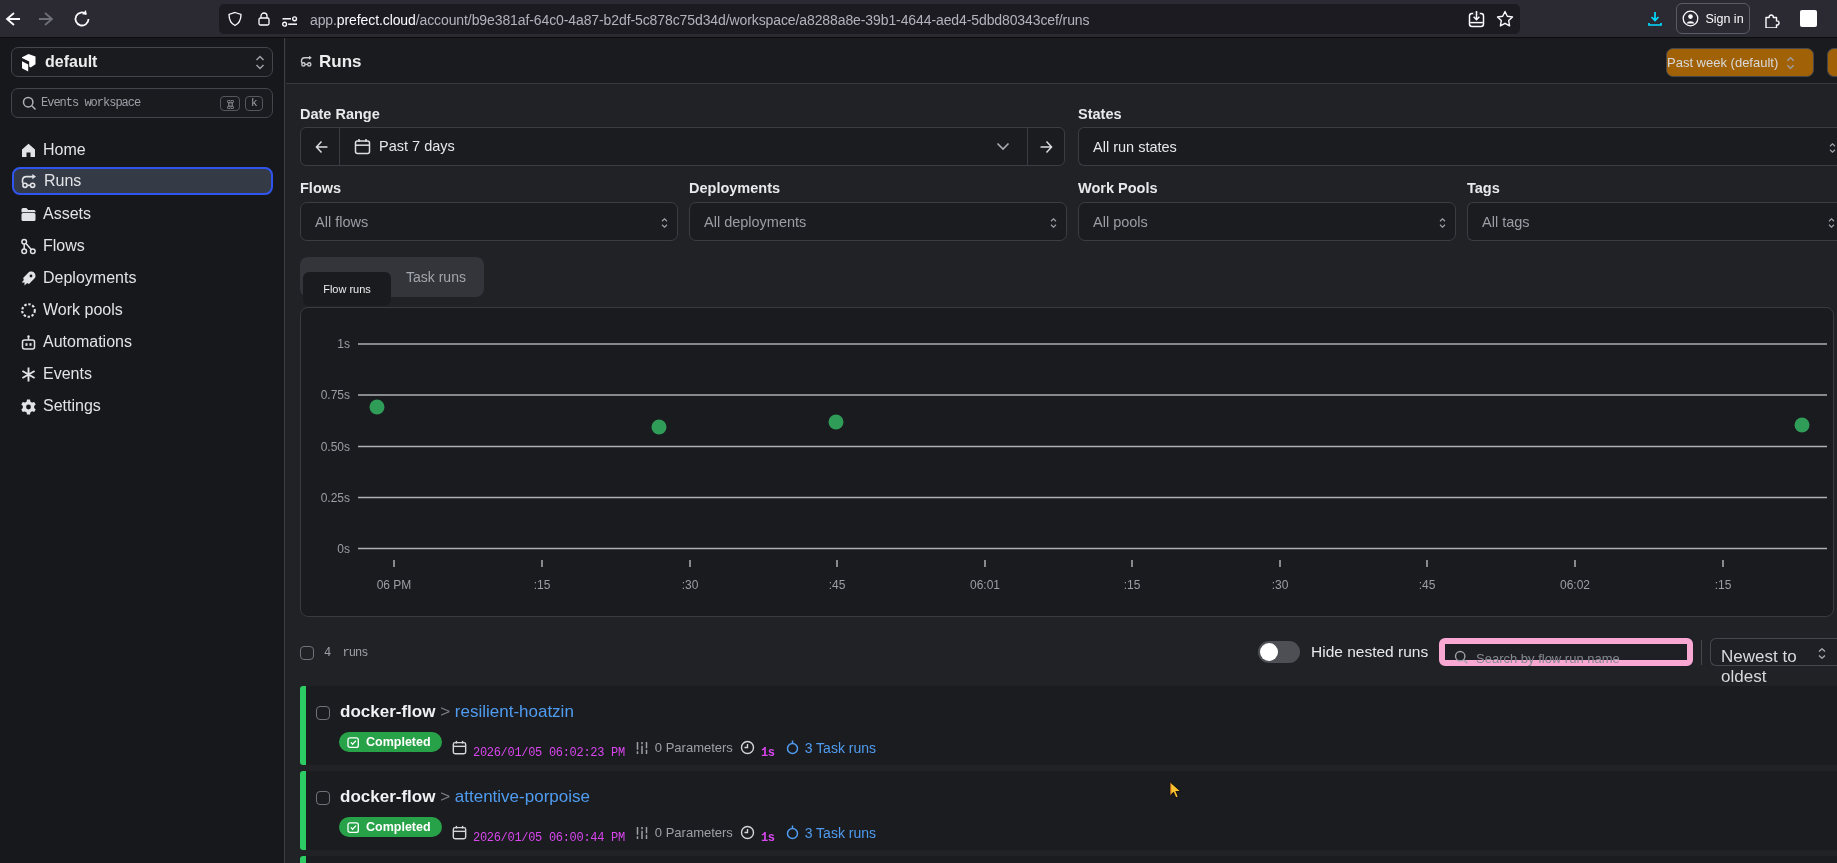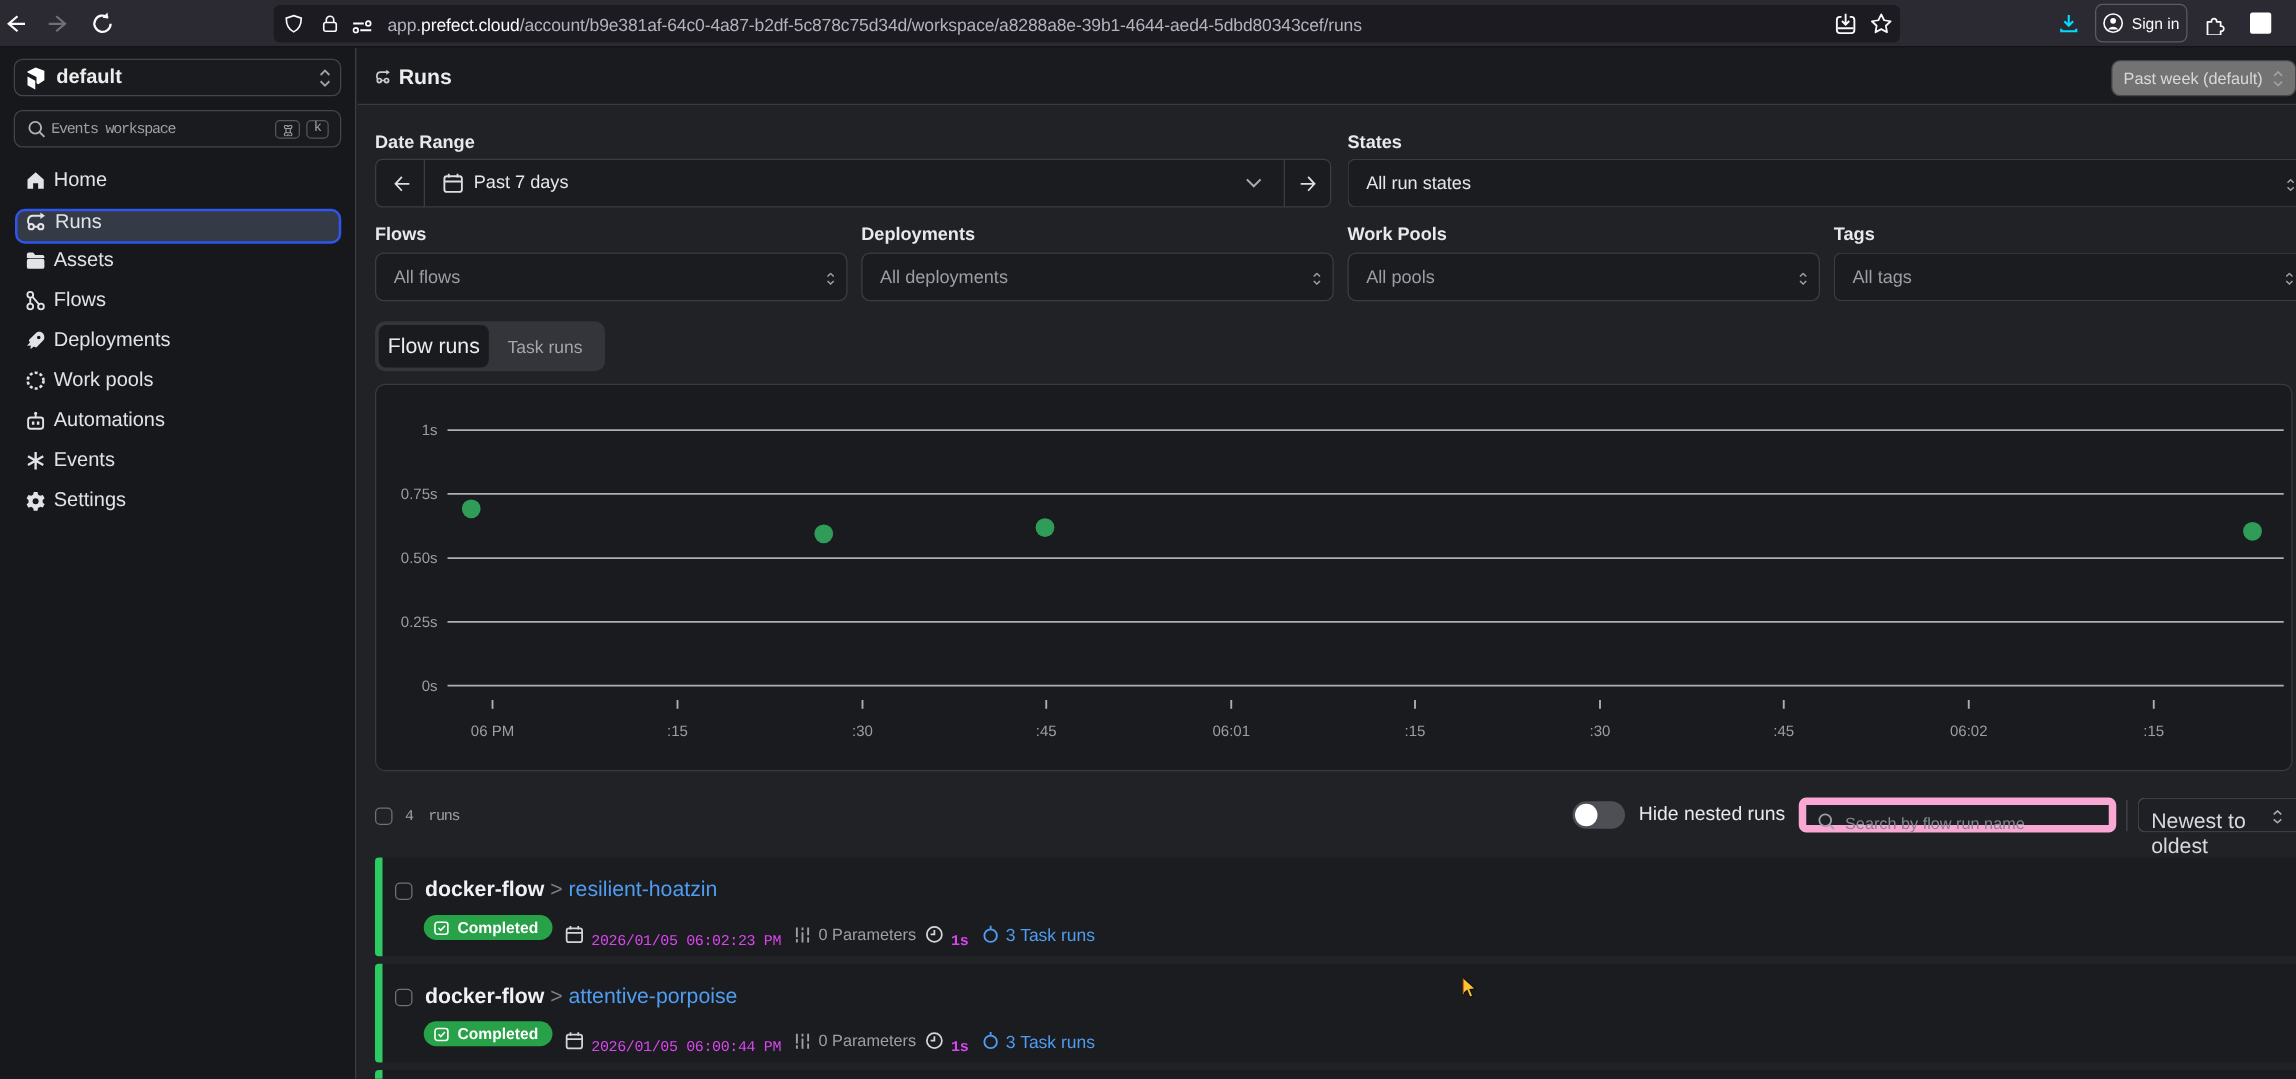--- a/index.html
+++ b/index.html
@@ -10,32 +10,32 @@
 #chrome { position:absolute; left:0; top:0; width:1837px; height:38px; background:#2b2a33; border-bottom:1px solid #0c0c0d; z-index:50; }
 #urlbar { position:absolute; left:219px; top:4px; width:1301px; height:30px; background:#1c1b22; border-radius:5px; }
 #urltext { position:absolute; left:91px; top:8px; font-size:14px; letter-spacing:-0.1px; color:#b4b2bd; white-space:nowrap; }
 #urltext b { color:#fbfbfe; font-weight:normal;margin-top:28px; }
 #signin { position:absolute; left:1676px; top:3px; width:74px; height:31px; border:1px solid #5b5b66; border-radius:6px; display:flex; align-items:center; justify-content:center; gap:6px; color:#fbfbfe; font-size:12.5px; }
 
 #sidebar { position:absolute; left:0; top:38px; width:285px; height:825px; background:#17181c; border-right:1px solid #3c3e44; }
 .sbox { position:absolute; left:11px; width:262px; border:1px solid #43454c; border-radius:7px; background:#1a1b1f; }
 #wsbox { top:9px; height:30px; }
 #searchbox { top:50px; height:30px; }
-.navitem { position:absolute; left:12px; width:261px; height:28px; display:flex; align-items:flex-start; gap:6px; padding-left:8px; color:#e2e3e6; font-size:16px; }
+.navitem { position:absolute; left:12px; width:261px; height:28px; display:flex; align-items:center; gap:6px; padding-left:8px; color:#e2e3e6; font-size:16px; }
 .navitem.sel { background:#343a46; border:2px solid #2f55ee; border-radius:8px; padding-left:6px; }
 .navitem svg { flex:0 0 auto; }
 .key { display:inline-block; border:1px solid #55575e; border-radius:4px; color:#9da0a7; font-size:11px; line-height:13px; padding:0 5px; font-family:"Liberation Mono",monospace; }
 
 #mainhdr { position:absolute; left:286px; top:38px; width:1551px; height:46px; background:#1a1b1f; border-bottom:1px solid #393b41; }
-.pill-btn { position:absolute; border:1px solid #45474d; border-radius:7px; background:#737373; color:#d8d9dc; font-size:13px; display:flex; align-items:center; justify-content:center;margin-left:23px; }
+.pill-btn { position:absolute; border:1px solid #45474d; border-radius:7px; background:#a16207; color:#d8d9dc; font-size:13px; display:flex; align-items:center; justify-content:flex-start; }
 .flabel { position:absolute; color:#e8e9eb; font-size:14.5px; font-weight:bold; }
 .fsel { position:absolute; height:39px; background:#1b1c20; border:1px solid #3b3d43; border-radius:7px; color:#9b9ea5; font-size:14.5px; display:flex; align-items:center; padding:0 14px; }
 
 #tabs { position:absolute; left:300px; top:257px; width:184px; height:40px; background:#33353b; border-radius:8px; }
-#tab1 { position:absolute; left:3px; top:3px; width:88px; height:34px; background:#1a1b1f; border-radius:6px; color:#eceded; font-size:17px; display:flex; align-items:center; justify-content:center; }
+#tab1 { position:absolute; left:3px; top:15px; width:88px; height:34px; background:#1a1b1f; border-radius:6px; color:#eceded; font-size:11px; display:flex; align-items:center; justify-content:center; }
 #tab2 { position:absolute; left:91px; top:0; width:90px; height:40px; color:#a3a6ac; font-size:14px; display:flex; align-items:center; justify-content:center; }
 
 #panel { position:absolute; left:300px; top:307px; width:1534px; height:310px; background:#1a1b1f; border:1px solid #393b41; border-radius:8px; }
 
 #ltoolbar { position:absolute; left:300px; top:630px; width:1537px; height:42px; }
 
 .card { position:absolute; left:300px; width:1537px; height:79px; background:#1b1c20; border-radius:3px 0 0 3px; }
 .card .bar { position:absolute; left:0; top:0; width:6px; height:79px; background:#2ccb63; border-radius:3px 0 0 3px; }
 .cbox { position:absolute; width:14px; height:14px; border:1px solid #70727a; border-radius:4px; background:transparent; }
 .fname { position:absolute; font-size:17px; font-weight:bold; color:#f0f1f3; }

